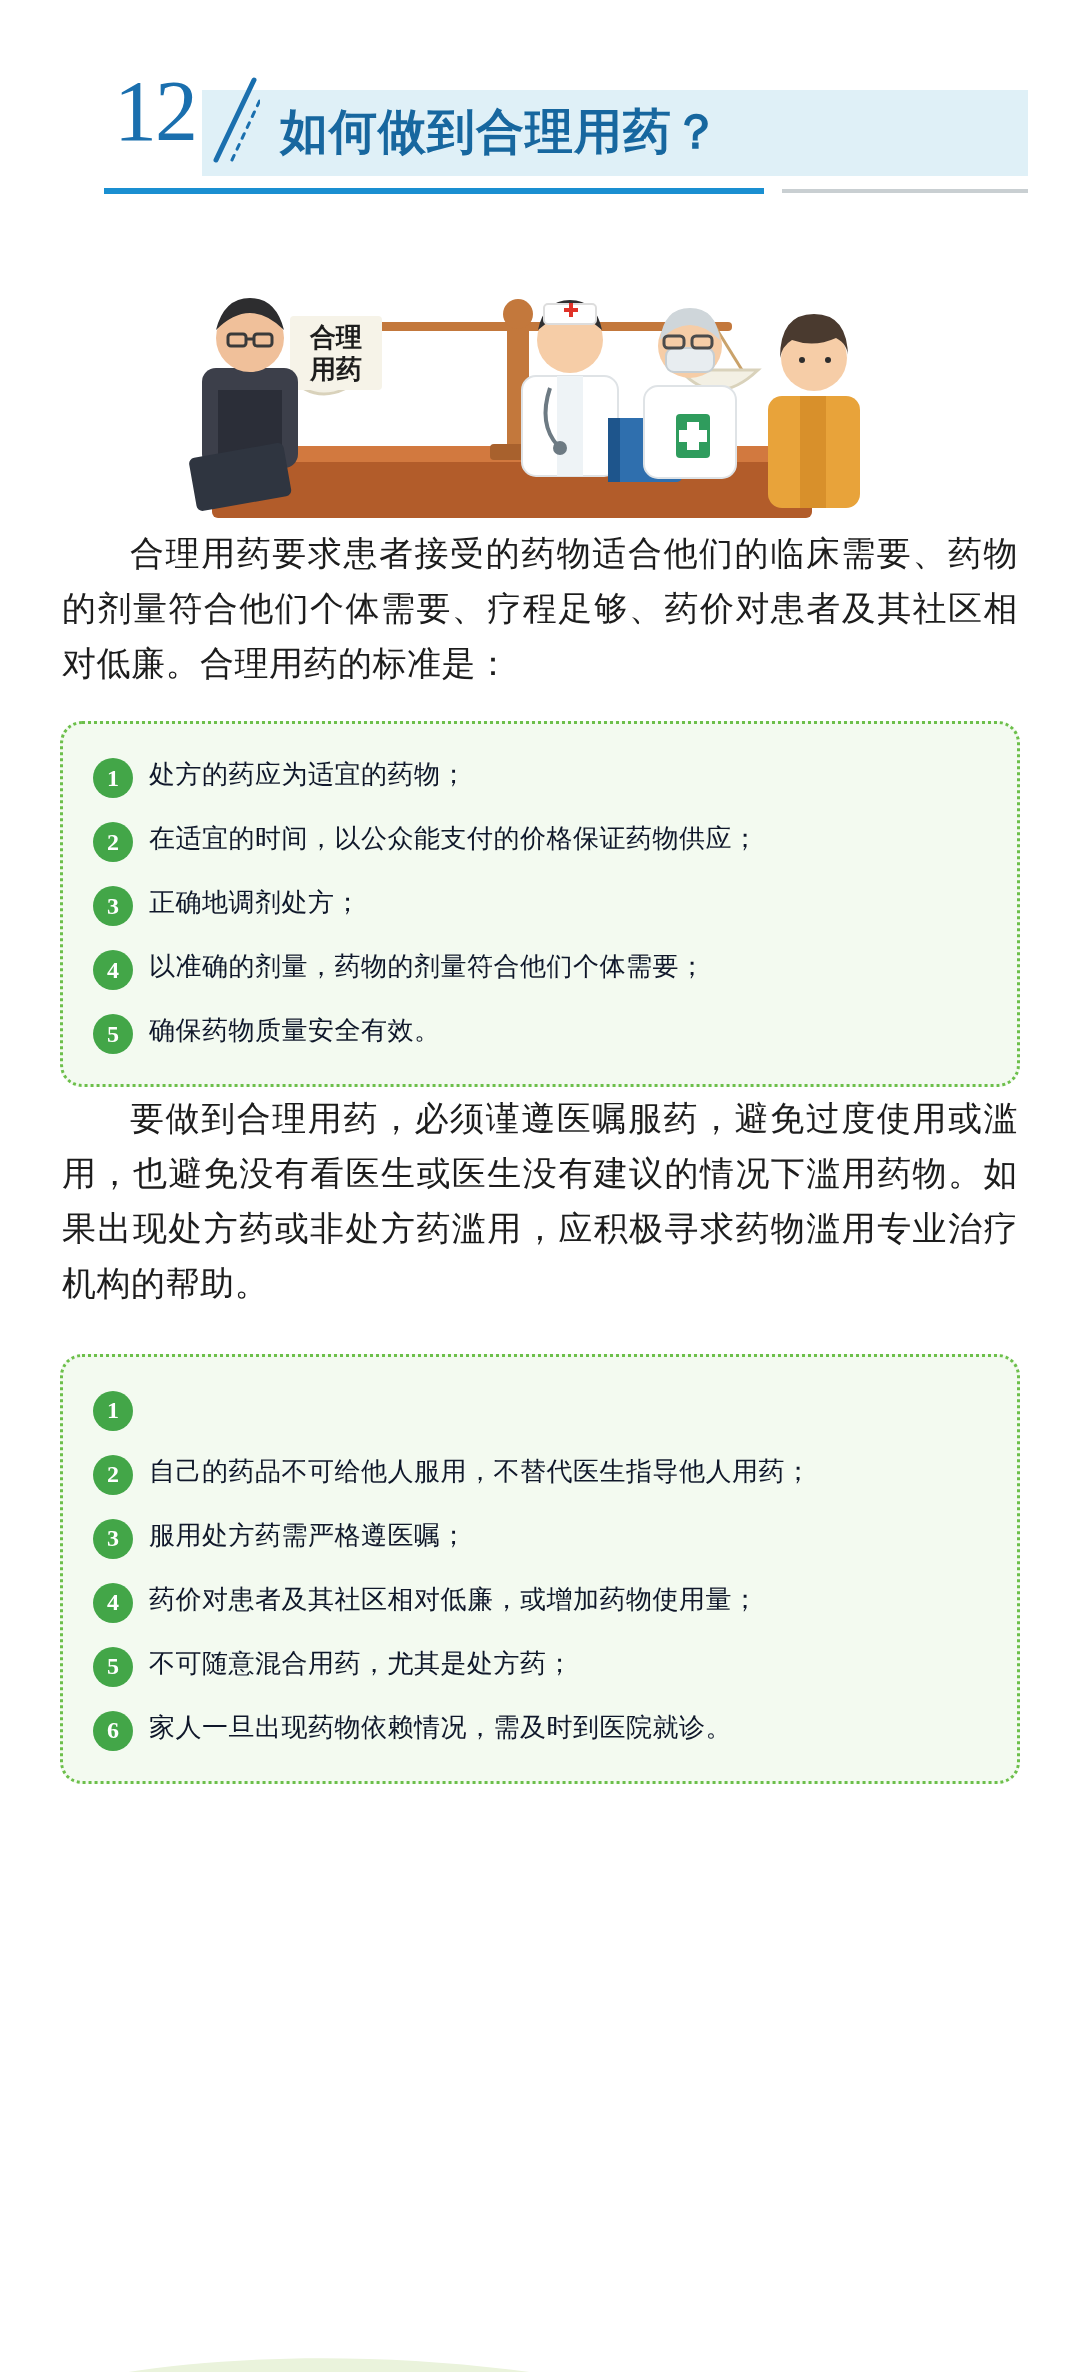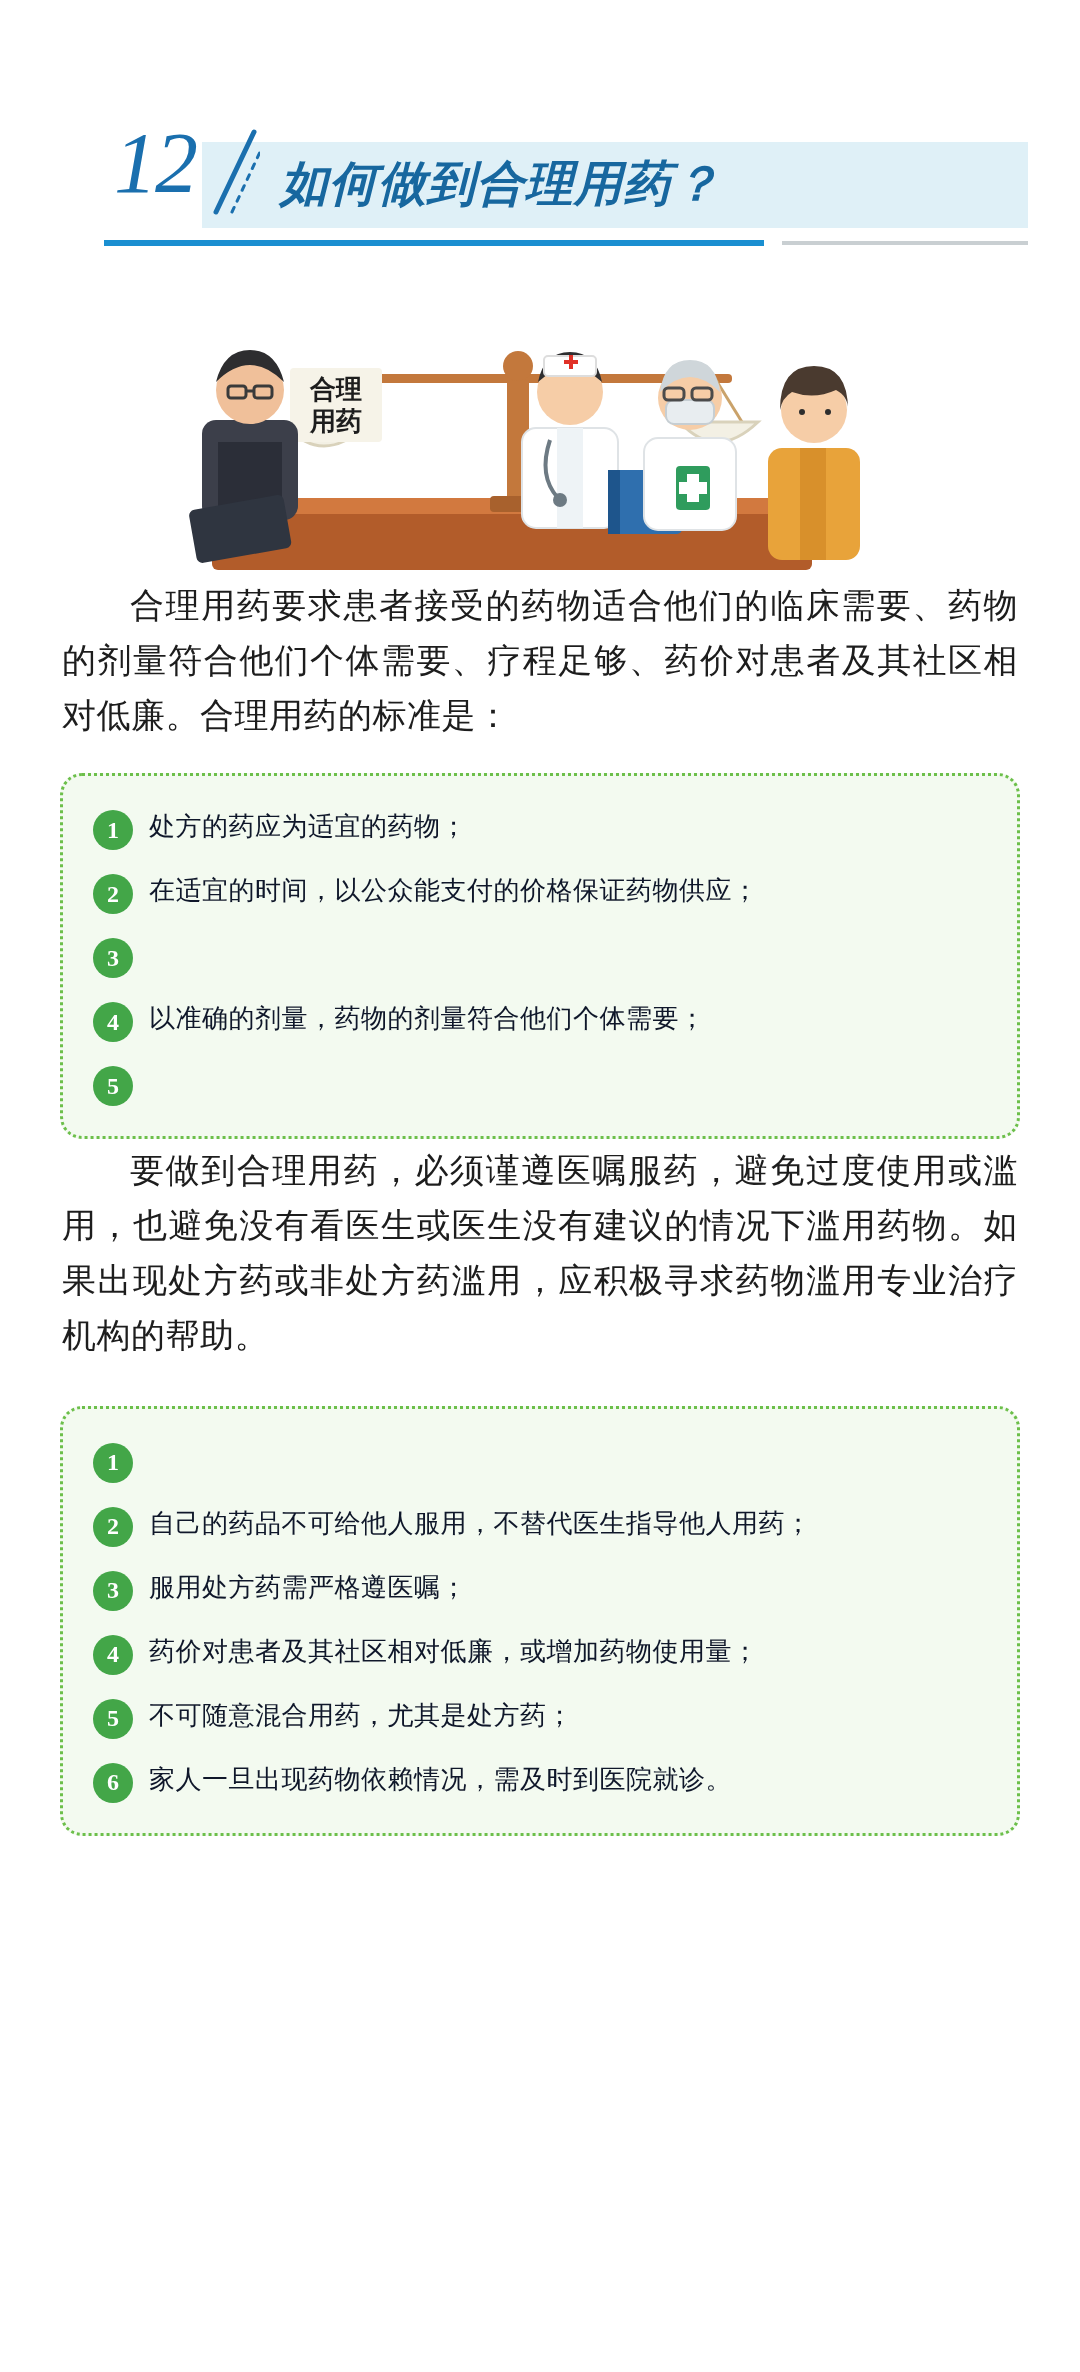--- a/index.html
+++ b/index.html
@@ -19,23 +19,22 @@
     position: relative;
     width: 1080px;
     min-height: 2372px;
     box-sizing: border-box;
     padding: 0 52px;
   }
 
   
   .header {
     position: relative;
-    margin-top: 120px;
+    margin-top: 68px;
     height: 112px;
-    font-style: italic;
   }
   .header-band {
     position: absolute;
     left: 150px;
     right: 0;
     top: 22px;
     height: 86px;
     background: #dff0f7;
   }
   .header-number {
@@ -256,27 +255,29 @@
     <div class="list-item">
       <span class="num-badge">1</span>
       <span class="item-text">处方的药应为适宜的药物；</span>
     </div>
     <div class="list-item">
       <span class="num-badge">2</span>
       <span class="item-text">在适宜的时间，以公众能支付的价格保证药物供应；</span>
     </div>
     <div class="list-item">
       <span class="num-badge">3</span>
+      <span class="item-text">正确地调剂处方；</span>
     </div>
     <div class="list-item">
       <span class="num-badge">4</span>
       <span class="item-text">以准确的剂量，药物的剂量符合他们个体需要；</span>
     </div>
     <div class="list-item">
       <span class="num-badge">5</span>
+      <span class="item-text">确保药物质量安全有效。</span>
     </div>
   </div>
 
   <p class="para">要做到合理用药，必须谨遵医嘱服药，避免过度使用或滥用，也避免没有看医生或医生没有建议的情况下滥用药物。如果出现处方药或非处方药滥用，应积极寻求药物滥用专业治疗机构的帮助。</p>
 
   <div class="list-box second">
     <div class="list-item">
       <span class="num-badge">1</span>
     </div>
     <div class="list-item">

